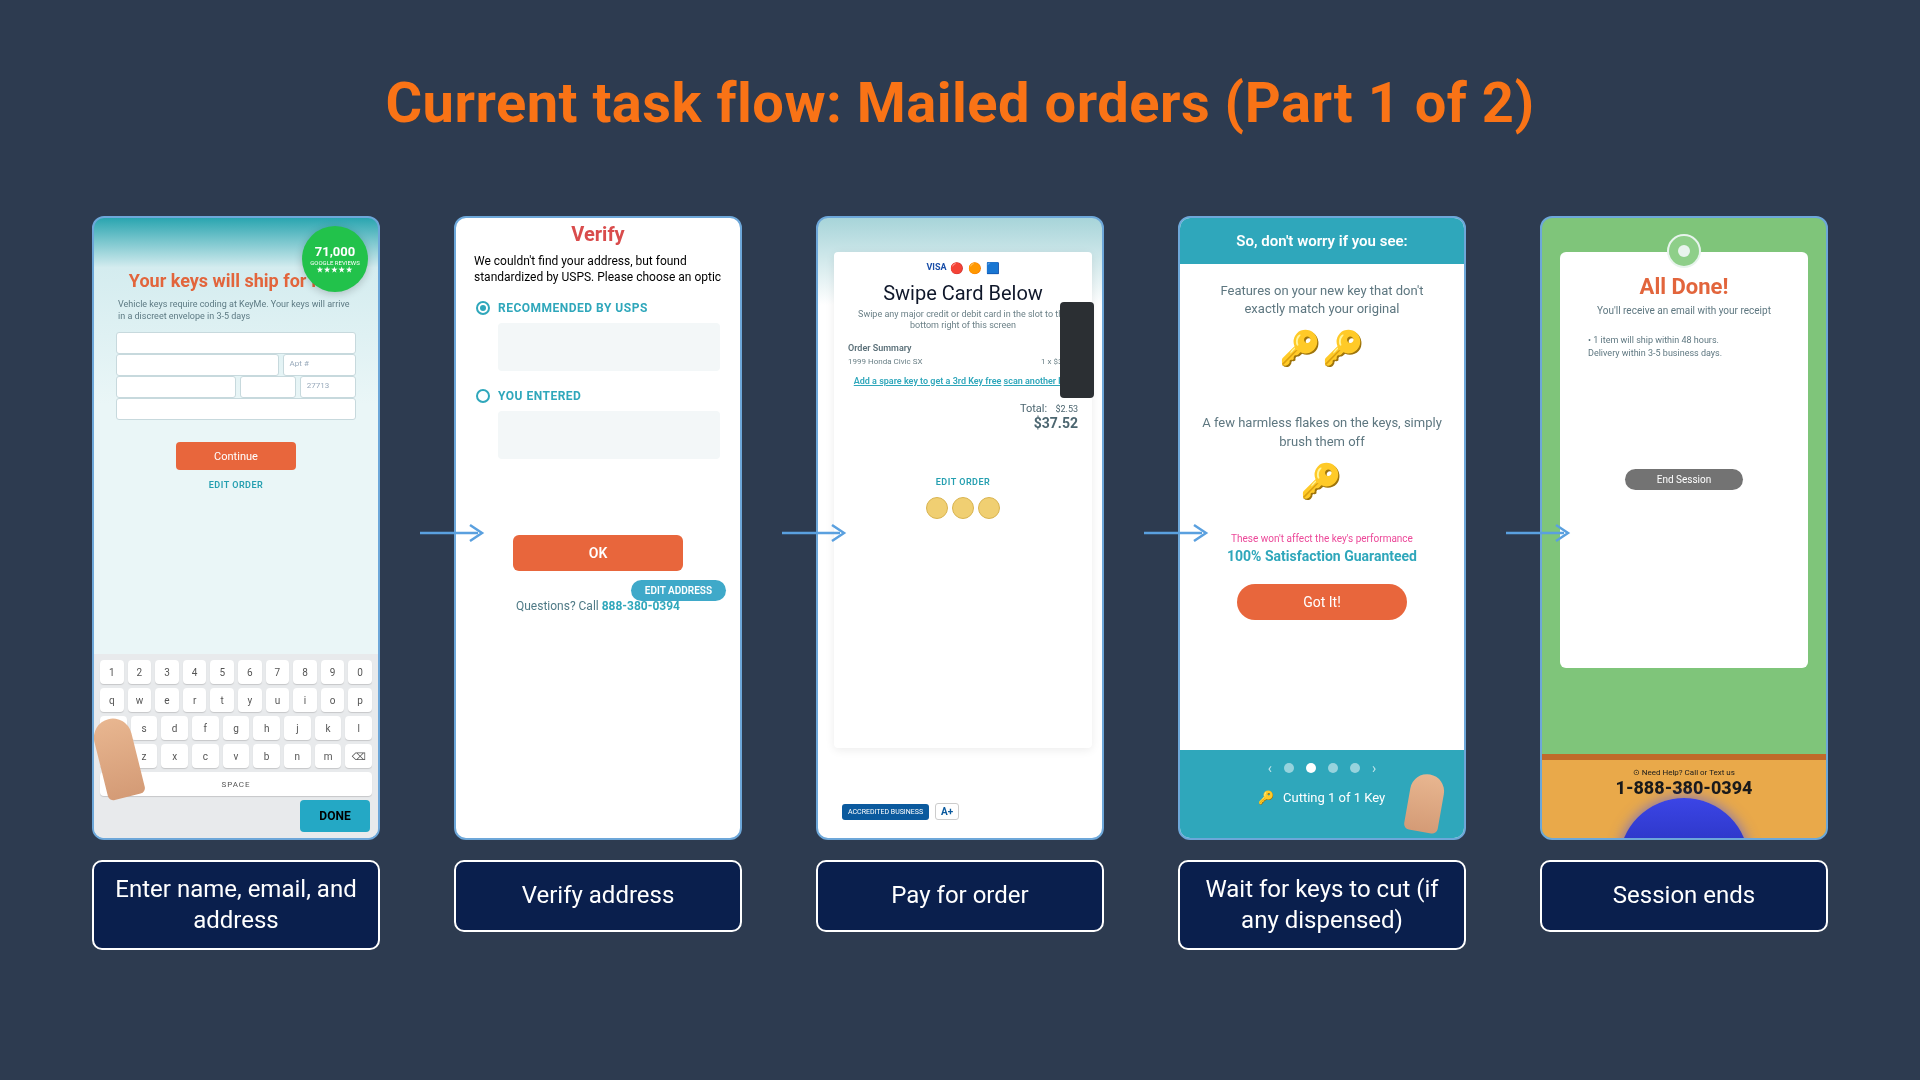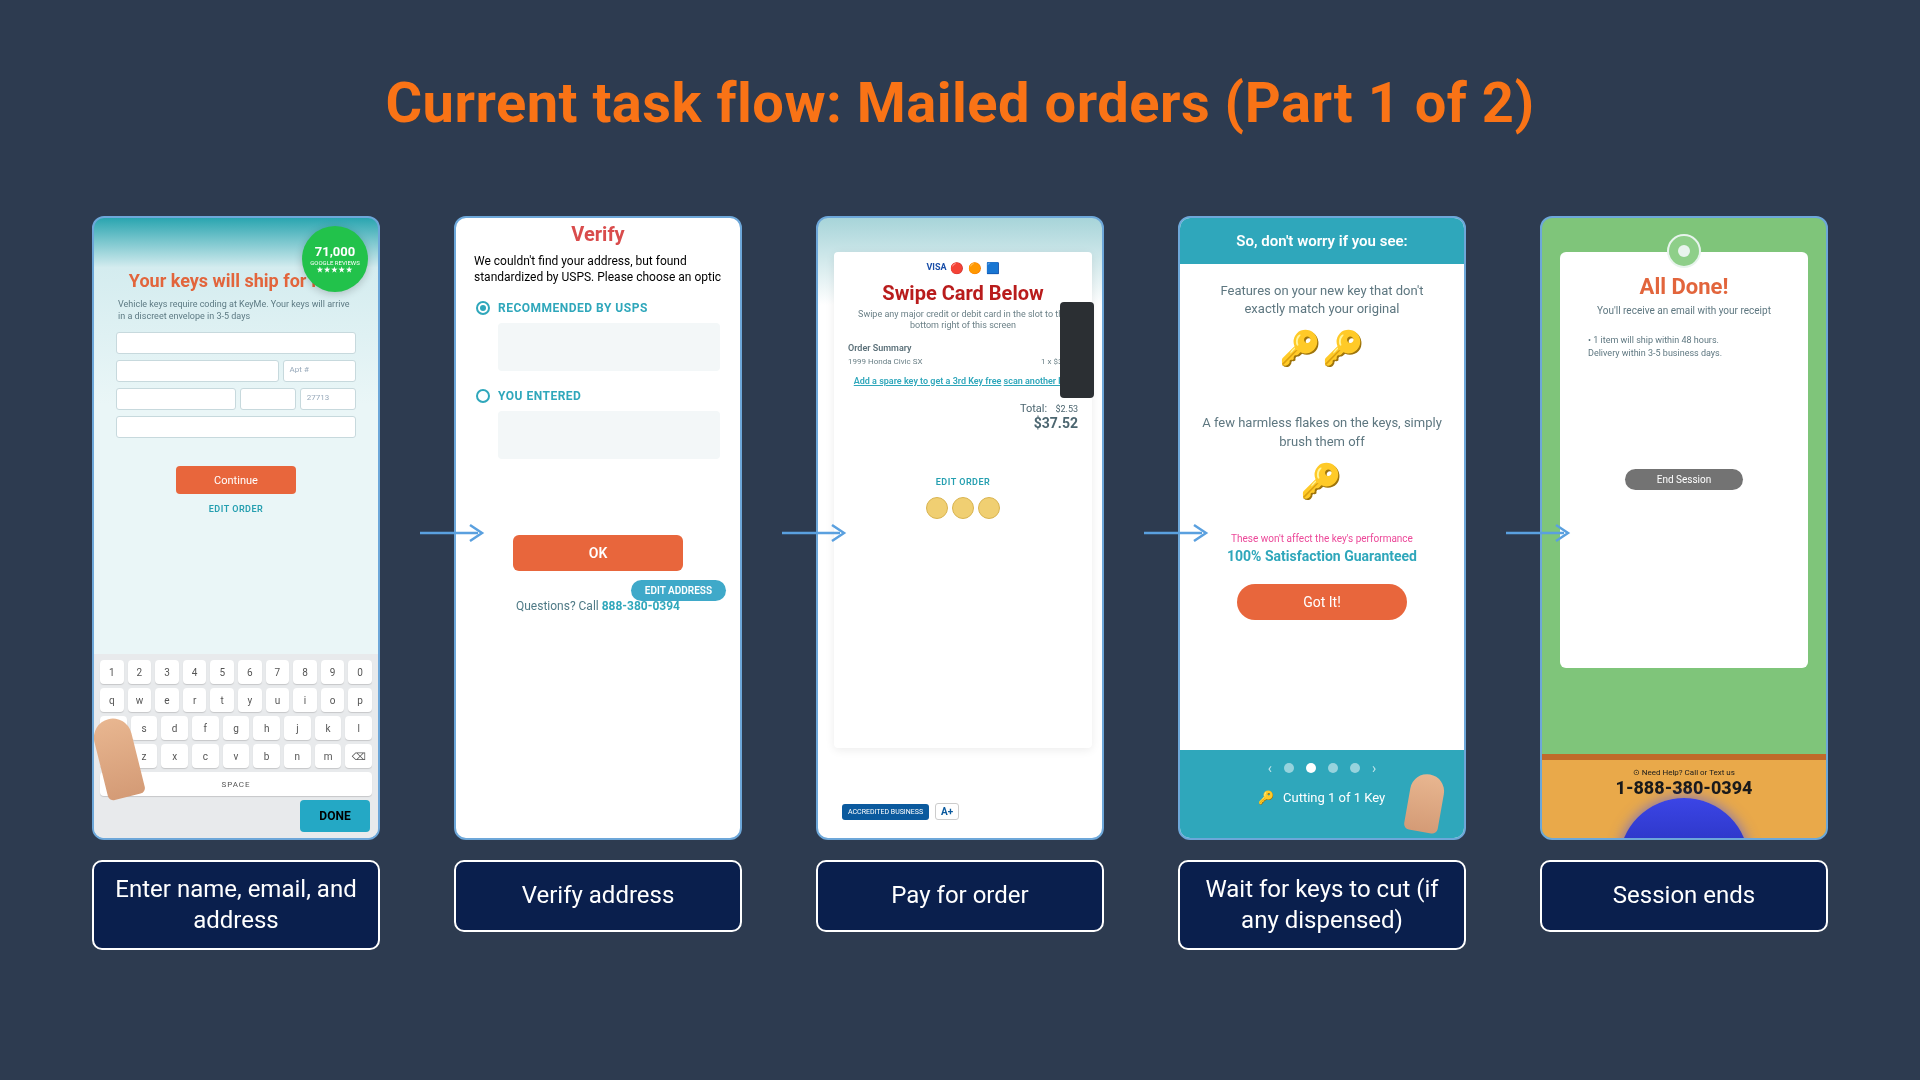--- a/index.html
+++ b/index.html
@@ -73,21 +73,21 @@
     position: absolute; top: 8px; right: 10px;
     width: 66px; height: 66px; background:#22c24b; border-radius:50%;
     color:#fff; font-size:13px; font-weight:700; display:flex; flex-direction:column; align-items:center; justify-content:center;
     box-shadow: 0 2px 8px rgba(0,0,0,.2);
   }
   .s1 .badge .stars{ font-size:7px; letter-spacing:1px; }
   .s1 .badge .sub{ font-size:6px; font-weight:400; }
   .s1 .ship-title { color:#e2653c; font-size:18px; font-weight:700; text-align:center; padding-top:52px; }
   .s1 .ship-sub { color:#5d7a83; font-size:9px; text-align:left; padding:8px 24px 0; line-height:1.3; }
   .s1 .form { padding: 10px 22px; }
-  .s1 .form .row{ display:flex; gap:4px; margin-bottom:6px;}
+  .s1 .form .row{ display:flex; gap:4px; }
   .s1 .form .fld{ background:#fff; border:1px solid #c7d9dd; border-radius:3px; height:22px; flex:1; font-size:8px; color:#9ab; padding:4px 6px;}
   .s1 .cont-btn{ background:#e8663c; color:#fff; border-radius:4px; height:28px; width:120px; margin:12px auto 0; display:flex; align-items:center; justify-content:center; font-size:11px;}
   .s1 .edit{ color:#259fb0; font-size:9px; text-align:center; margin-top:10px; font-weight:600; letter-spacing:.5px;}
   .s1 .kb{ position:absolute; bottom:0; left:0; right:0; background:#e8eaec; padding:6px 6px 0;}
   .s1 .kb .krow{ display:flex; gap:4px; margin-bottom:4px; justify-content:center;}
   .s1 .key{ background:#fff; border-radius:4px; height:24px; flex:1; font-size:10px; color:#555; display:flex; align-items:center; justify-content:center; box-shadow:0 1px 1px rgba(0,0,0,.15);}
   .s1 .space{ flex:8; font-size:8px; letter-spacing:1px;}
   .s1 .done{ background:#24a8c5; color:#000000; border-radius:4px; height:32px; font-size:12px; font-weight:700; display:flex; align-items:center; justify-content:center; margin:4px 2px 6px auto; width:70px;}
   .s1 .finger{ position:absolute; bottom:40px; left:5px; width:38px; height:80px; background:linear-gradient(#e8b690,#d49b76); border-radius:20px 20px 6px 6px; transform:rotate(-14deg);}
 
@@ -103,21 +103,21 @@
   .s2 .edit-addr{ background:#3fa9c9; color:#fff; border-radius:14px; padding:5px 14px; font-size:10px; font-weight:600; position:absolute; right:14px; top:362px;}
   .s2 .ok{ background:#e8663c; color:#fff; border-radius:6px; height:36px; width:170px; margin:42px auto 0; display:flex; align-items:center; justify-content:center; font-size:14px; font-weight:600;}
   .s2 .q{ color:#4f7a86; font-size:12px; text-align:center; margin-top:28px;}
   .s2 .q b{ color:#2fa7bb;}
 
   
   .s3 { background:linear-gradient(180deg,#a7d4d9 0%, #fff 14%); }
   .s3 .inner{ background:#fff; position:absolute; inset:34px 10px 90px 16px; border-radius:4px; box-shadow:0 2px 10px rgba(0,0,0,.08); padding:10px 14px;}
   .s3 .cc-row{ display:flex; gap:4px; justify-content:center;}
   .s3 .cc{font-size:11px;}
-  .s3 .swipe{ color:#b91c1c; font-size:20px; font-weight:700; text-align:center; margin-top:6px;}
+  .s3 .swipe{ color:#0f172a; font-size:20px; font-weight:400; text-align:center; margin-top:6px;}
   .s3 .sub{ color:#6b8087; font-size:9px; text-align:center; margin:4px 10px 0; line-height:1.2;}
   .s3 .sumh{ color:#5b7079; font-size:9px; font-weight:600; margin-top:12px;}
   .s3 .line{ display:flex; justify-content:space-between; font-size:8px; color:#6b8087; margin-top:4px;}
   .s3 .spare{ color:#d94c4c; font-size:9px; text-align:center; margin-top:10px; font-weight:600;}
   .s3 .spare span{ color:#2fa7bb; text-decoration:underline;}
   .s3 .total-row{ display:flex; justify-content:space-between; font-size:11px; color:#4c6670; margin-top:16px;}
   .s3 .total-row .big{ font-size:14px; font-weight:700;}
   .s3 .edit{ color:#259fb0; font-size:9px; text-align:center; margin-top:46px; font-weight:600; letter-spacing:.5px;}
   .s3 .badges{ display:flex; gap:4px; justify-content:center; margin-top:10px;}
   .s3 .badges div{ width:22px; height:22px; background:#f0cf72; border-radius:50%; border:1px solid #d9b450;}

